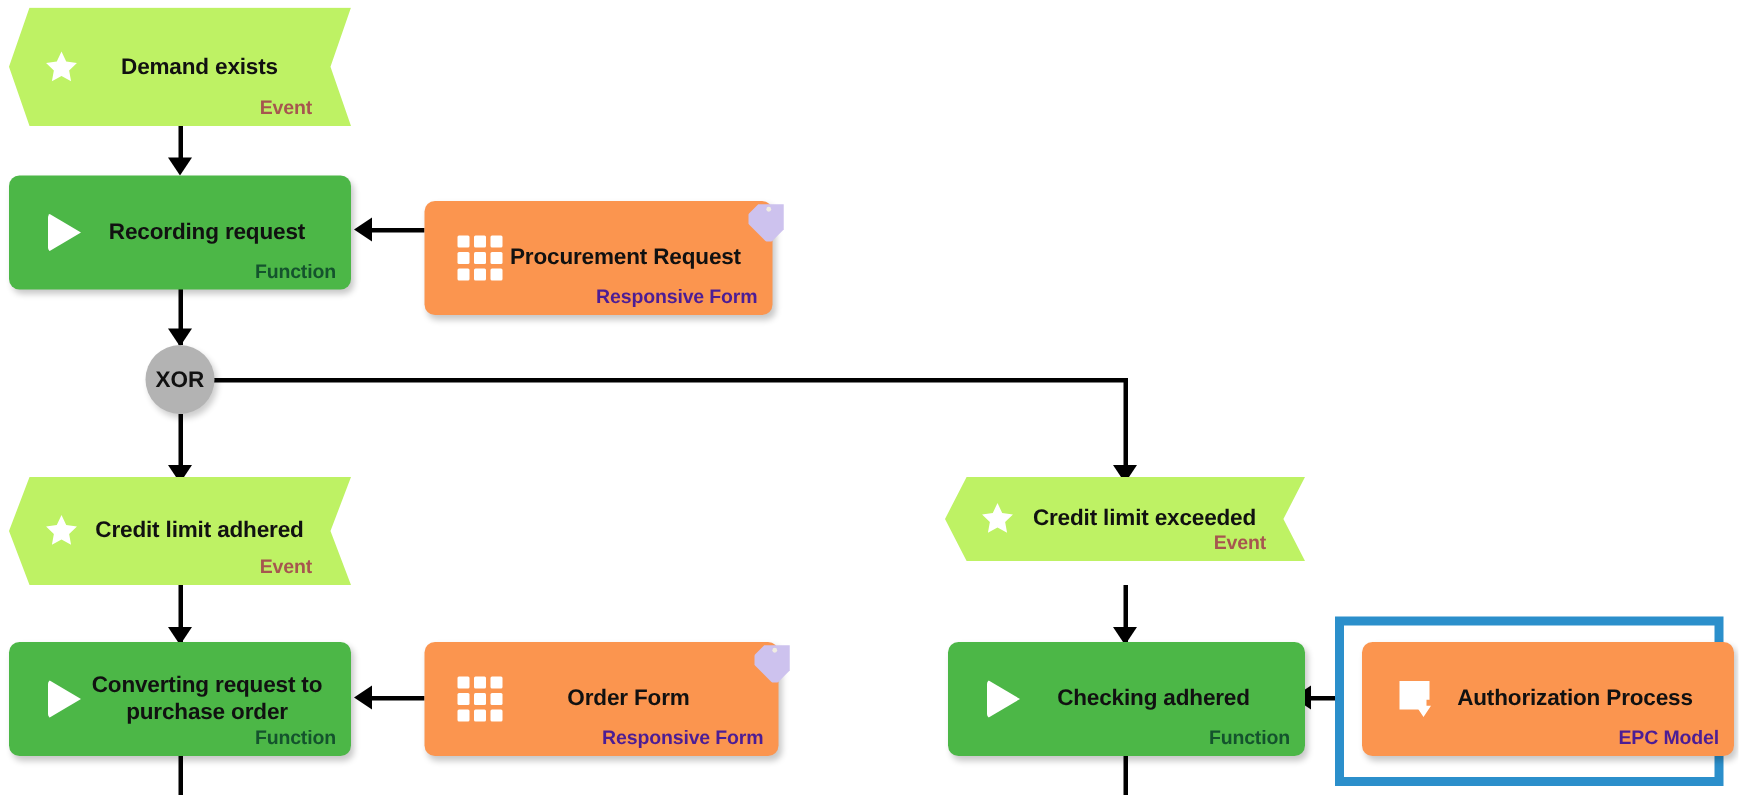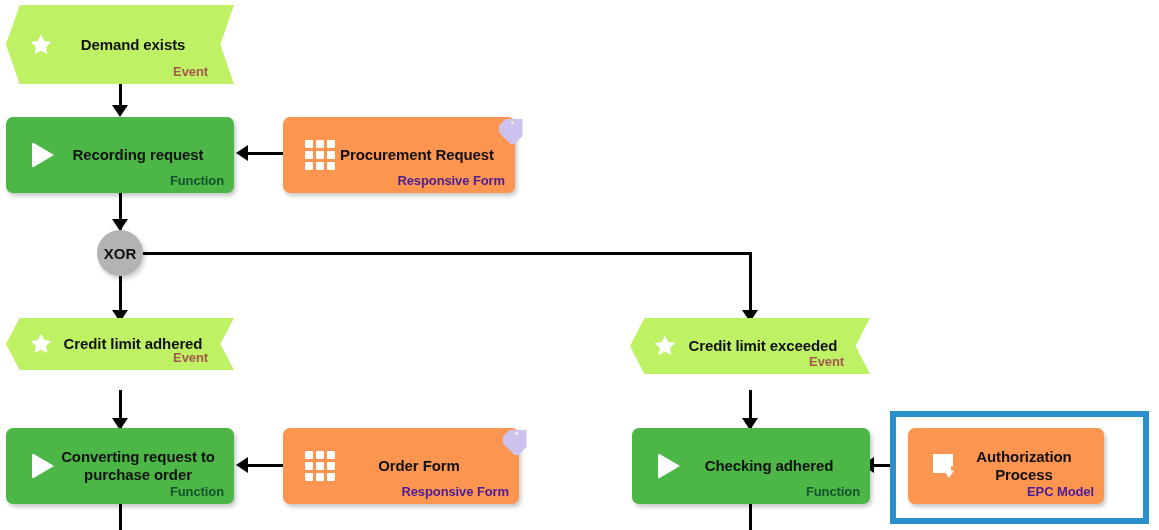--- a/index.html
+++ b/index.html
@@ -161,21 +161,21 @@
     <div class="title">Demand exists</div>
     <div class="stereo">Event</div>
   </div>
 
   <div class="node function" style="left:6px;top:117px;width:228px;height:76px;">
     <span class="icon play-icon"></span>
     <div class="title">Recording request</div>
     <div class="stereo">Function</div>
   </div>
 
-  <div class="node dataobj" style="left:283px;top:117px;width:232px;height:76px;">
+  <div class="node dataobj" style="left:283px;top:134px;width:232px;height:76px;">
     <span class="icon grid-icon">
       <i></i>
         <i></i>
         <i></i>
         <i></i>
         <i></i>
         <i></i>
         <i></i>
         <i></i>
         <i></i>
@@ -185,21 +185,21 @@
       <circle cx="13.5" cy="8.5" r="1.6" fill="#f0ece2"></circle>
     </svg>
     <div class="title">Procurement Request</div>
     <div class="stereo">Responsive Form</div>
   </div>
 
   <div class="gateway" style="left:97px;top:230px;">
     <span>XOR</span>
   </div>
 
-  <div class="node event" style="left:6px;top:318px;width:228px;height:52px;">
+  <div class="node event" style="left:6px;top:318px;width:228px;height:72px;">
     <svg class="icon star-icon" viewBox="0 0 24 24">
       <path fill="#ffffff" d="M12 2.2l2.9 6.1 6.6.9-4.8 4.6 1.2 6.6L12 17.3l-5.9 3.1 1.2-6.6L2.5 9.2l6.6-.9z"></path>
     </svg>
     <div class="title">Credit limit adhered</div>
     <div class="stereo">Event</div>
   </div>
 
   <div class="node event" style="left:630px;top:318px;width:240px;height:56px;">
     <svg class="icon star-icon" viewBox="0 0 24 24">
       <path fill="#ffffff" d="M12 2.2l2.9 6.1 6.6.9-4.8 4.6 1.2 6.6L12 17.3l-5.9 3.1 1.2-6.6L2.5 9.2l6.6-.9z"></path>
@@ -238,21 +238,21 @@
   </div>
 
   <div class="node function" style="left:632px;top:428px;width:238px;height:76px;">
     <span class="icon play-icon"></span>
     <div class="title">Checking adhered</div>
     <div class="stereo">Function</div>
   </div>
 
   <div class="selection" style="left:890px;top:411px;width:259px;height:113px;"></div>
 
-  <div class="node dataobj" style="left:908px;top:428px;width:196px;height:76px;">
+  <div class="node dataobj" style="left:908px;top:428px;width:248px;height:76px;">
     <svg class="icon epc-icon" viewBox="0 0 30 30">
       <path fill="#ffffff" d="M3 3h20v12.5h-4.5V22H3z"></path>
       <path fill="#ffffff" d="M17 12.5h4v7h3l-5 7.5-5-7.5h3z"></path>
     </svg>
     <div class="title">Authorization Process</div>
     <div class="stereo">EPC Model</div>
   </div>
 
 </div>
 

